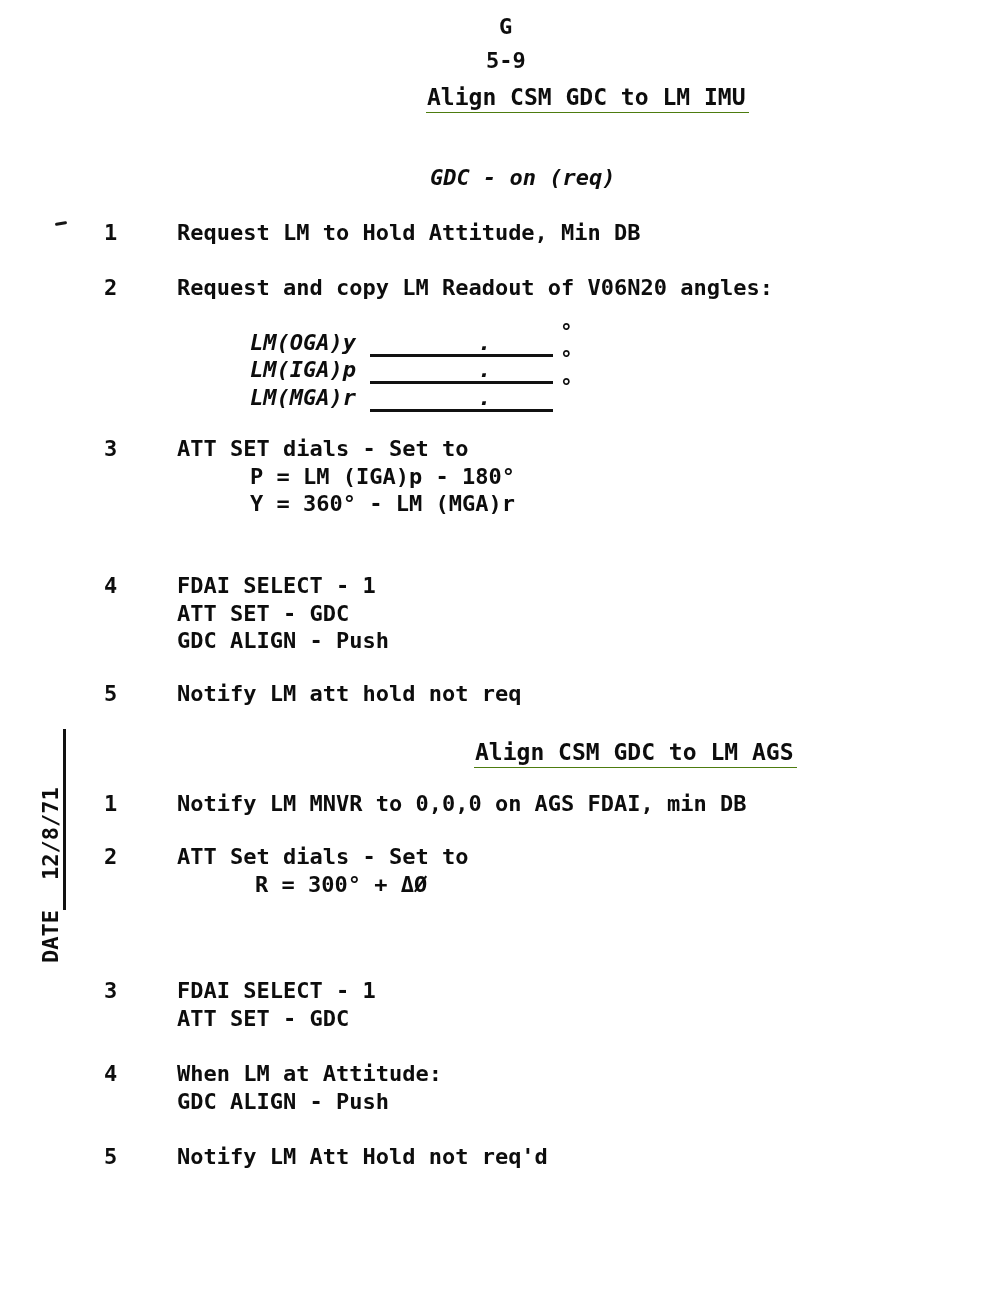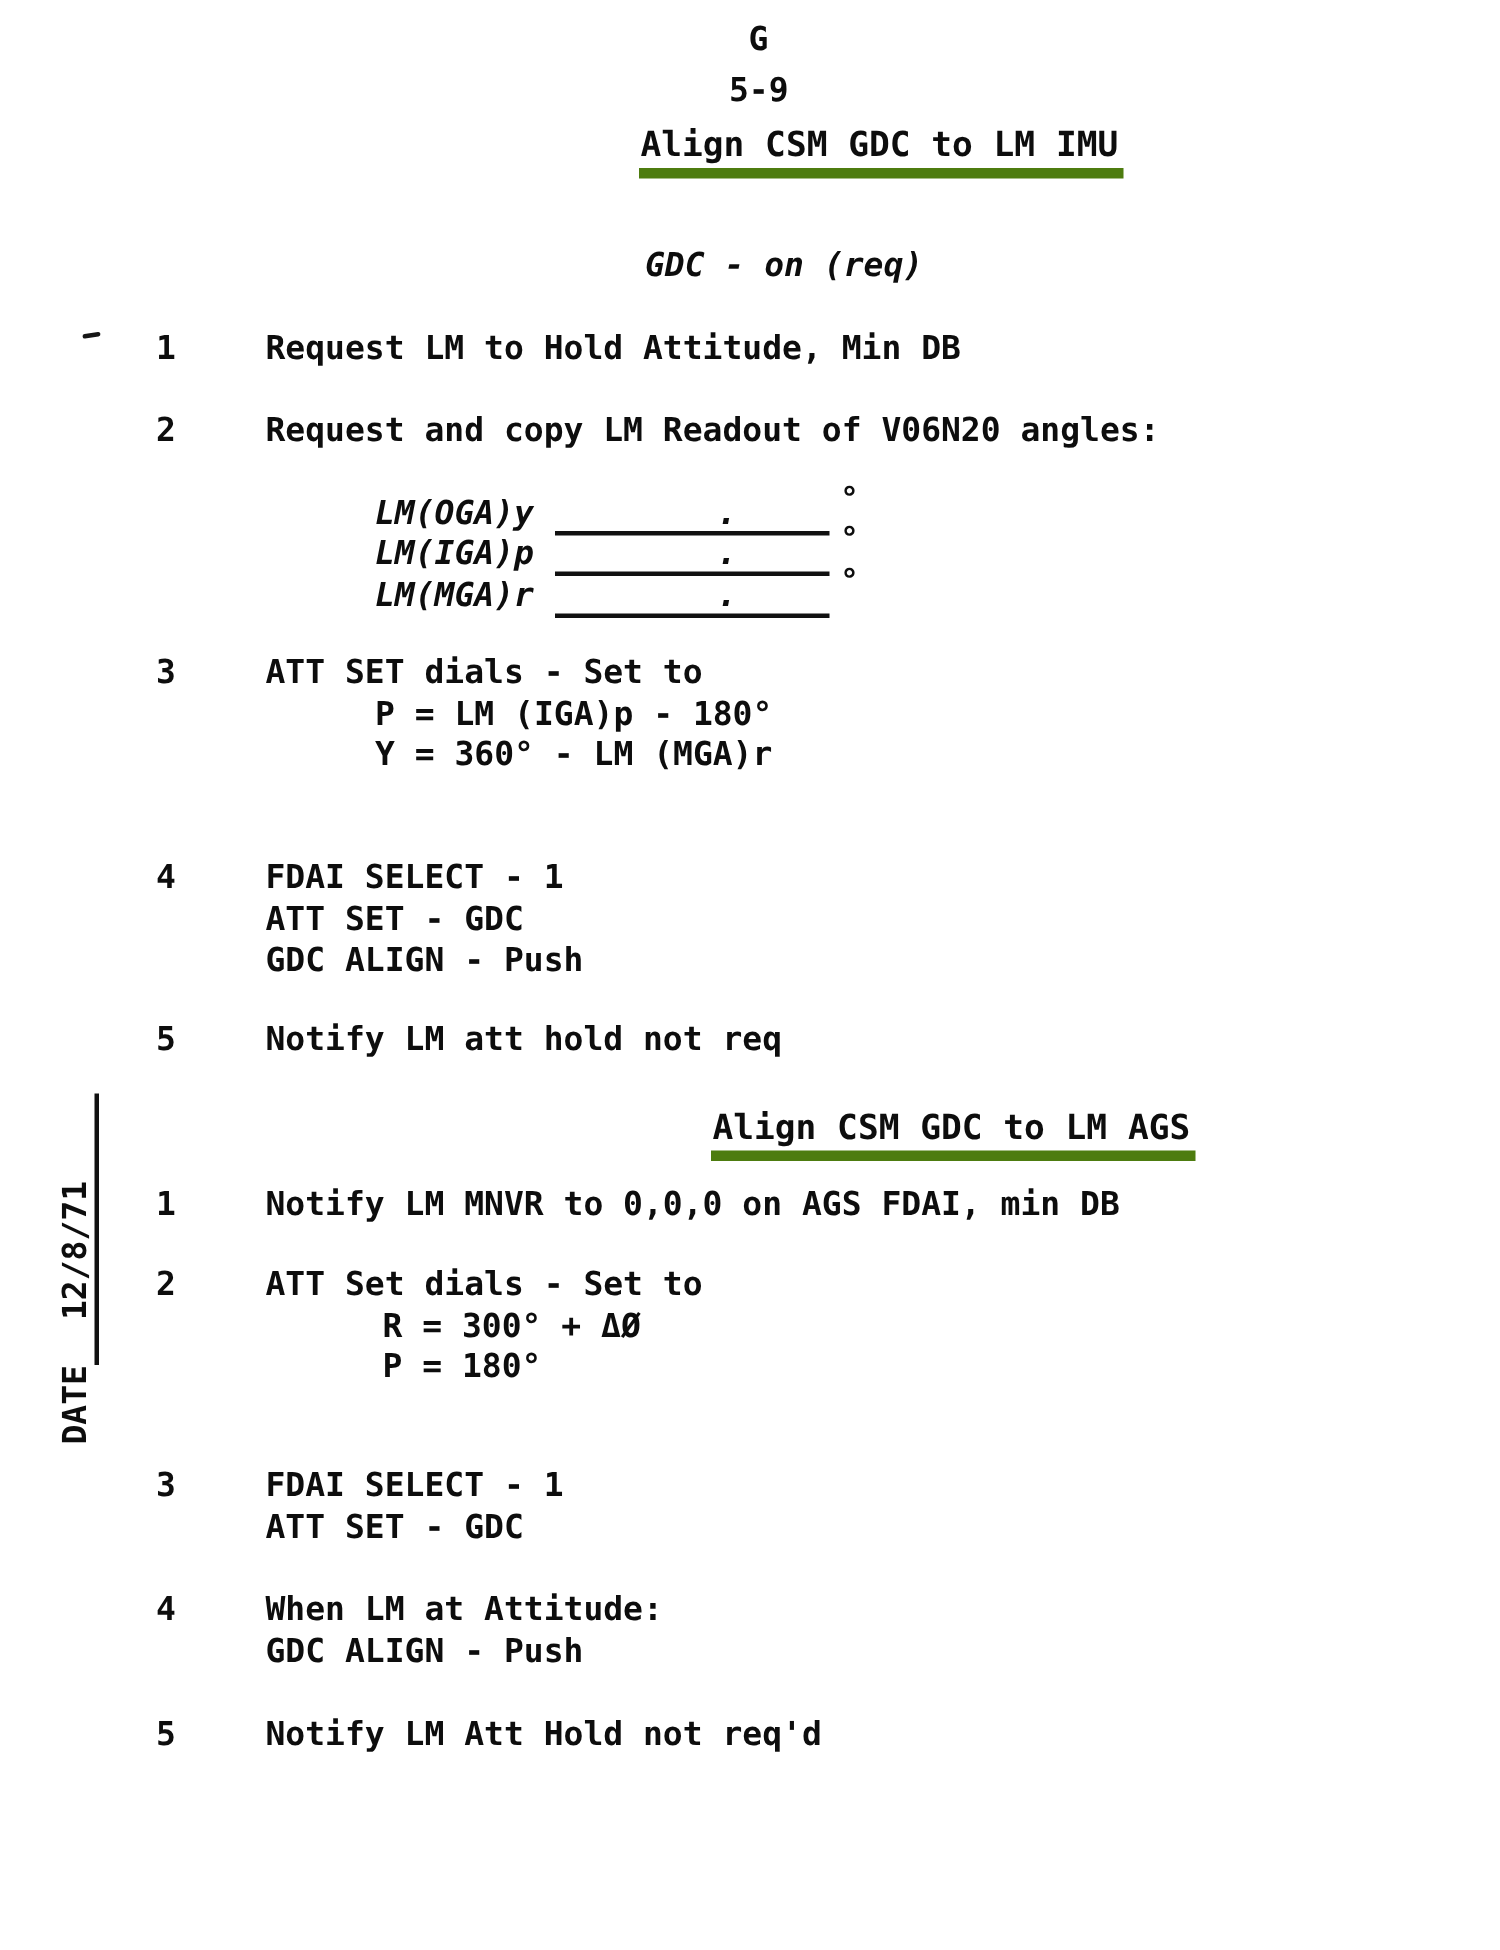--- a/index.html
+++ b/index.html
@@ -17,21 +17,21 @@
   .abs { position:absolute; white-space:pre; }
 
   
   .hdr-letter { left:499px; top:14px; }
   .hdr-num    { left:486px; top:48px; }
 
   
   .title {
     position:absolute; white-space:pre;
     font-size:23px;
-    border-bottom:7px solid #4d7c0f;
+    border-bottom:1px solid #4d7c0f;
     padding:0 3px 2px 1px;
   }
   .t1 { left:426px; top:84px; }
   .t2 { left:426px; top:739px;margin-left:48px; }
 
   .note { left:430px; top:165px;font-style:italic; }
 
   
   .stray {
     position:absolute; left:55px; top:222px;
@@ -153,21 +153,20 @@
     <div class="body">
       <div class="ln">Notify LM MNVR to 0,0,0 on AGS FDAI, min DB</div>
     </div>
   </div>
 
   <div class="step" style="top:843px">
     <span class="num">2</span>
     <div class="body">
       <div class="ln">ATT Set dials - Set to</div>
       <div class="ln ind2">R = 300° + ΔØ</div>
-      <div class="ln ind2">P = 180°</div>
     </div>
   </div>
 
   <div class="step" style="top:977px">
     <span class="num">3</span>
     <div class="body">
       <div class="ln">FDAI SELECT - 1</div>
       <div class="ln">ATT SET - GDC</div>
     </div>
   </div>

